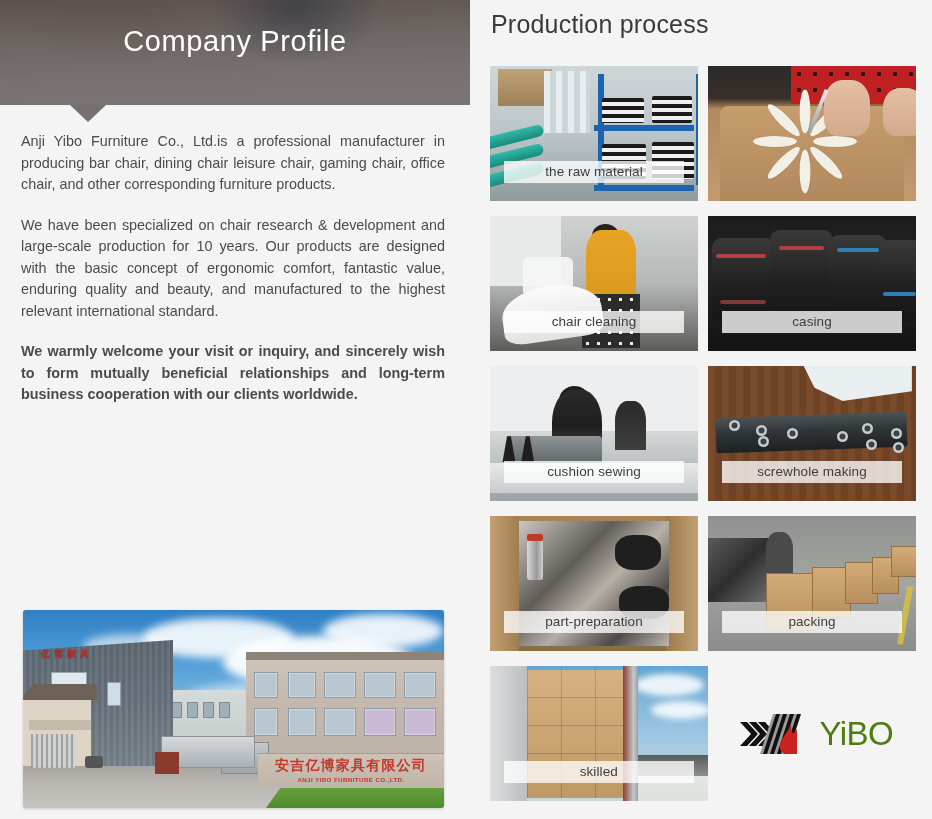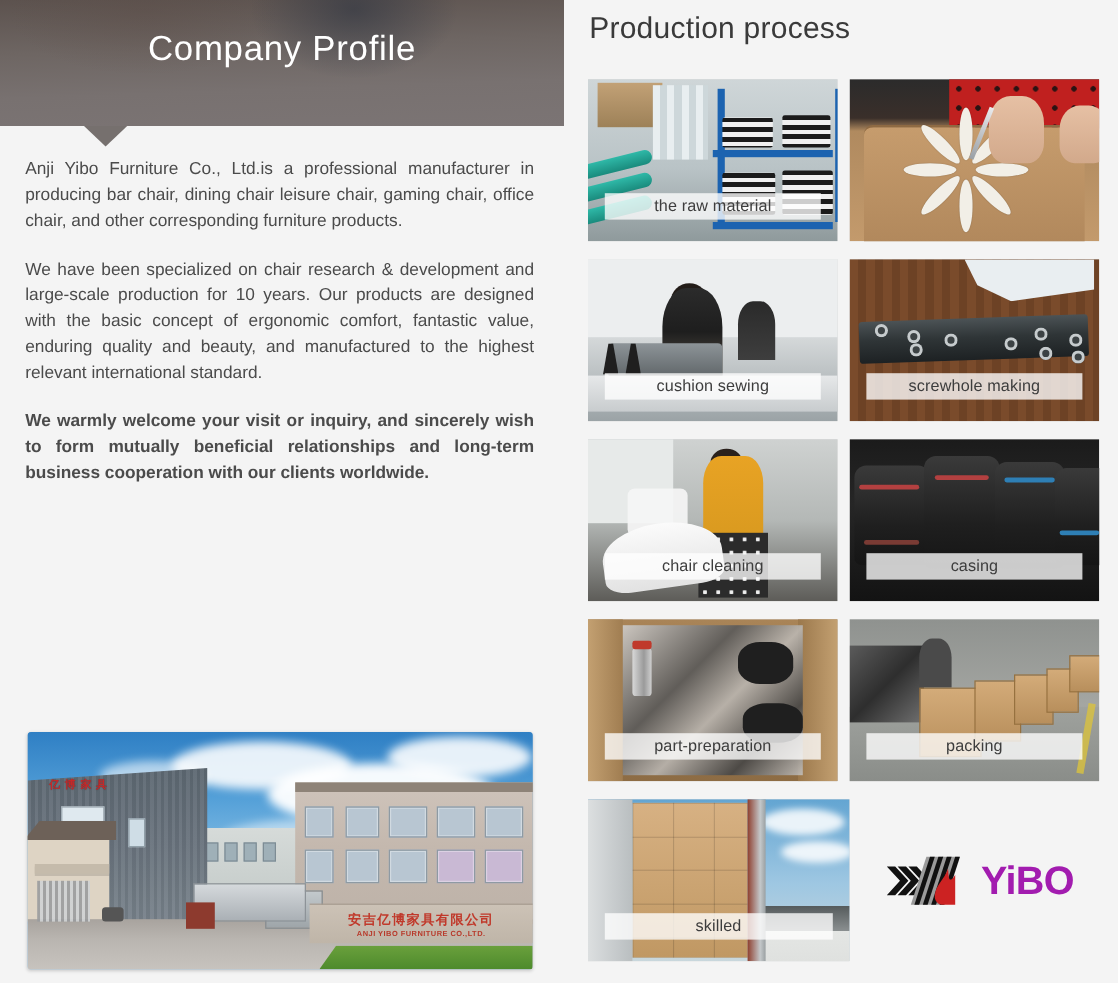--- a/index.html
+++ b/index.html
@@ -194,21 +194,21 @@
     width: 186px; height: 32px;
     background: linear-gradient(180deg, #ccc2b6 0%, #bfb5a8 100%);
     border-top: 1px solid #a79c90;
     display: flex;
     flex-direction: column;
     align-items: center;
     justify-content: center;
     overflow: hidden;
   }
   .fp-wall-cn {
-    font-size: 11px;
+    font-size: 14px;
     color: #c0392b;
     font-weight: bold;
     letter-spacing: 1.2px;
     white-space: nowrap;
     font-family: "DejaVu Sans", sans-serif;
   }
   .fp-wall-en {
     font-size: 6.2px;
     color: #b83a2b;
     font-weight: bold;
@@ -545,22 +545,22 @@
     align-items: center;
     gap: 9px;
   }
   .yibo-mark {
     position: relative;
     width: 70px;
     height: 42px;
   }
   .yibo-text {
     font-size: 33px;
-    font-weight: bold;
-    color: #a21caf;
+    font-weight: normal;
+    color: #4d7c0f;
     letter-spacing: -0.5px;
     font-family: "Liberation Sans", sans-serif;
     line-height: 1;
   }
 </style>
 </head>
 <body>
 
 <div class="page">
 
@@ -665,20 +665,49 @@
             <div class="petal" style="transform:rotate(315deg) translateX(-30px);"></div>
             <div class="hand" style="left:56%; top:10%; width:22%; height:42%;"></div>
             <div class="hand" style="left:84%; top:16%; width:20%; height:36%;"></div>
             <div class="knife"></div>
           </div>
         </div>
       </div>
 
       <div class="p-row">
         <div class="p-cell">
+          <div class="ph im-clean">
+            <div class="bright"></div>
+            <div class="bag"></div>
+            <div class="whead"></div>
+            <div class="worker"></div>
+            <div class="skirt"></div>
+            <div class="chairpart"></div>
+          </div>
+          <div class="p-caption">chair cleaning</div>
+        </div>
+
+        <div class="p-cell">
+          <div class="ph im-case">
+            <div class="seat" style="left:2%;  top:16%; width:30%; height:62%;"></div>
+            <div class="seat" style="left:30%; top:10%; width:30%; height:70%;"></div>
+            <div class="seat" style="left:58%; top:14%; width:28%; height:66%;"></div>
+            <div class="seat" style="left:82%; top:18%; width:26%; height:60%;"></div>
+            <div class="stripe" style="left:4%;  top:28%; width:24%; background:#b34040;"></div>
+            <div class="stripe" style="left:34%; top:22%; width:22%; background:#b34040;"></div>
+            <div class="stripe" style="left:62%; top:24%; width:20%; background:#2e7fb5;"></div>
+            <div class="stripe" style="left:84%; top:56%; width:16%; background:#2e7fb5;"></div>
+            <div class="stripe" style="left:6%;  top:62%; width:22%; background:#7a3b34;"></div>
+          </div>
+          <div class="p-caption">casing</div>
+        </div>
+      </div>
+
+      <div class="p-row">
+        <div class="p-cell">
           <div class="ph im-sew">
             <div class="wall"></div>
             <div class="person2"></div>
             <div class="head"></div>
             <div class="person"></div>
             <div class="machine"></div>
             <div class="cone" style="left:6%; top:52%;"></div>
             <div class="cone" style="left:15%; top:52%;"></div>
             <div class="bench"></div>
           </div>
@@ -693,49 +722,20 @@
             <div class="hole" style="left:23%; top:44%;"></div>
             <div class="hole" style="left:24%; top:52%;"></div>
             <div class="hole" style="left:38%; top:46%;"></div>
             <div class="hole" style="left:62%; top:48%;"></div>
             <div class="hole" style="left:74%; top:42%;"></div>
             <div class="hole" style="left:76%; top:54%;"></div>
             <div class="hole" style="left:88%; top:46%;"></div>
             <div class="hole" style="left:89%; top:56%;"></div>
           </div>
           <div class="p-caption">screwhole making</div>
-        </div>
-      </div>
-
-      <div class="p-row">
-        <div class="p-cell">
-          <div class="ph im-clean">
-            <div class="bright"></div>
-            <div class="bag"></div>
-            <div class="whead"></div>
-            <div class="worker"></div>
-            <div class="skirt"></div>
-            <div class="chairpart"></div>
-          </div>
-          <div class="p-caption">chair cleaning</div>
-        </div>
-
-        <div class="p-cell">
-          <div class="ph im-case">
-            <div class="seat" style="left:2%;  top:16%; width:30%; height:62%;"></div>
-            <div class="seat" style="left:30%; top:10%; width:30%; height:70%;"></div>
-            <div class="seat" style="left:58%; top:14%; width:28%; height:66%;"></div>
-            <div class="seat" style="left:82%; top:18%; width:26%; height:60%;"></div>
-            <div class="stripe" style="left:4%;  top:28%; width:24%; background:#b34040;"></div>
-            <div class="stripe" style="left:34%; top:22%; width:22%; background:#b34040;"></div>
-            <div class="stripe" style="left:62%; top:24%; width:20%; background:#2e7fb5;"></div>
-            <div class="stripe" style="left:84%; top:56%; width:16%; background:#2e7fb5;"></div>
-            <div class="stripe" style="left:6%;  top:62%; width:22%; background:#7a3b34;"></div>
-          </div>
-          <div class="p-caption">casing</div>
         </div>
       </div>
 
       <div class="p-row">
         <div class="p-cell">
           <div class="ph im-part">
             <div class="boxwall-l"></div>
             <div class="boxwall-r"></div>
             <div class="plastic"></div>
             <div class="darkpart" style="left:60%; top:14%; width:22%; height:26%;"></div>

